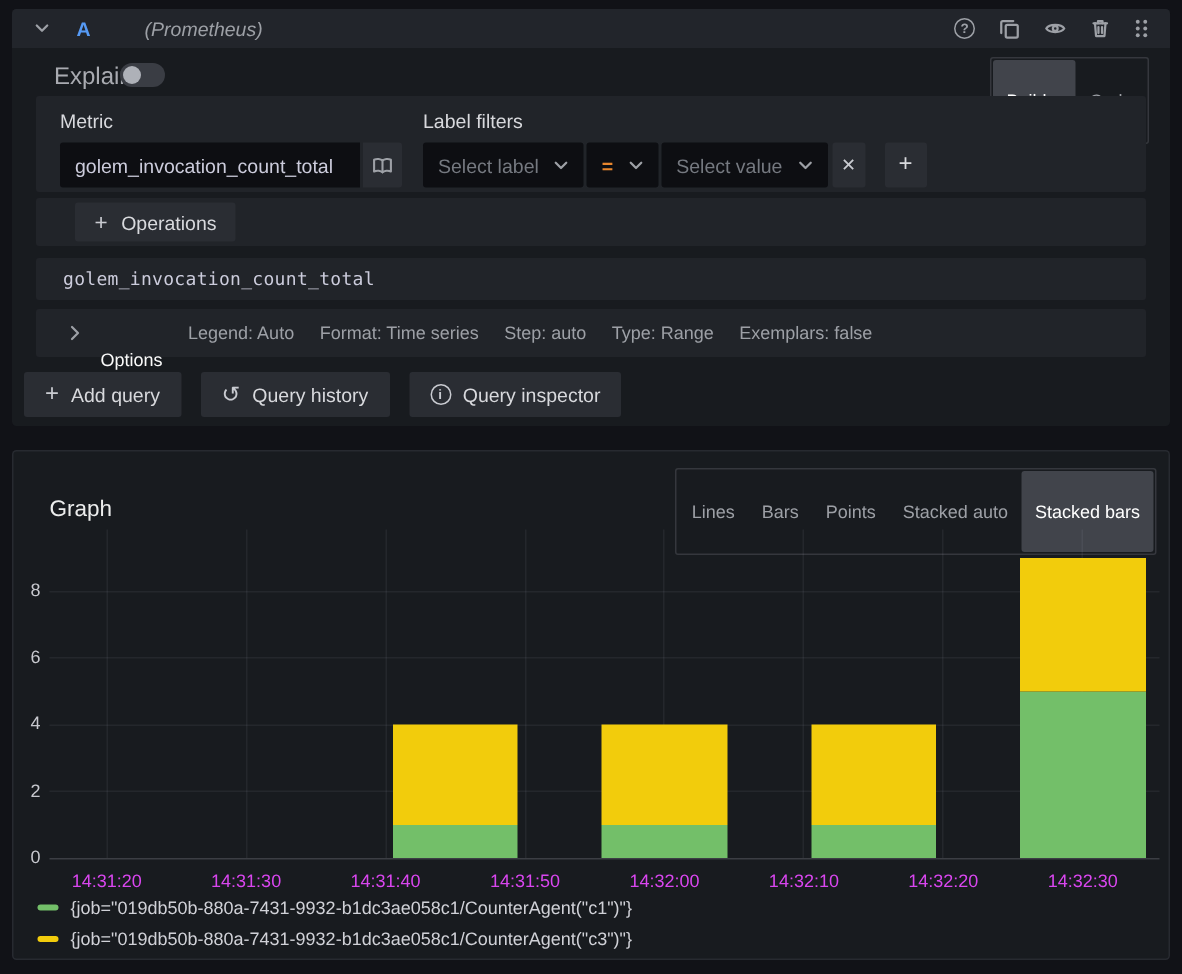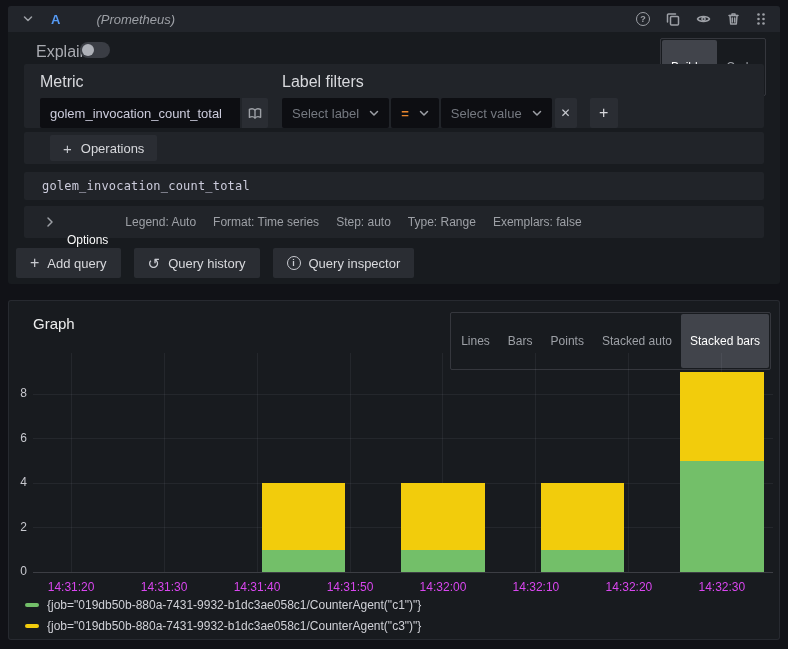--- a/index.html
+++ b/index.html
@@ -21,21 +21,21 @@
   .toggle { position:absolute; left:72px; top:2px; width:30px; height:16px; background:#3a3d44; border-radius:8px; cursor:pointer; }
   .toggle .knob { position:absolute; left:2px; top:2px; width:12px; height:12px; border-radius:50%; background:#aeb1b8; }
 
   .seg-group { display:inline-flex; align-items:center; border:1px solid rgba(204,204,220,0.16); border-radius:2px; padding:1px; background:transparent; }
   .seg { padding:20px 9px; font-size:12px; color:#9da0a6; border-radius:2px; cursor:pointer; white-space:nowrap; }
   .seg.active { background:#41444b; color:#ffffff; font-weight:500; }
   .builder-code { position:absolute; right:14px; top:-2px; }
 
   .subpanel { position:absolute; left:16px; width:740px; background:#212429; border-radius:2px; }
   .metric-panel { top:58px; height:64px; padding:9px 16px; display:flex; gap:14px; }
-  .field-label { font-size:16px; font-weight:500; color:#d8d9dd; display:block; margin-bottom:7px; }
+  .field-label { font-size:13px; font-weight:500; color:#d8d9dd; display:block; margin-bottom:7px; }
   .input-row { display:flex; align-items:center; }
   .select { height:30px; background:#0d0e12; border-radius:2px; display:flex; align-items:center; padding:0 10px; font-size:13px; color:#ccccdc; gap:10px; cursor:pointer; }
   .select .ph { color:#757980; }
   .metric-select { width:200px; justify-content:space-between; border-radius:2px 0 0 2px; }
   .icon-btn { border:none; background:#2a2d33; color:#c9cbd1; display:flex; align-items:center; justify-content:center; cursor:pointer; }
   .book-btn { width:26px; height:30px; border-radius:0 2px 2px 0; margin-left:2px; }
   .op-select { margin-left:2px; }
   .op-select .eq { font-weight:700; font-size:13px; }
   .value-select { margin-left:2px; }
   .x-btn { width:22px; height:30px; border-radius:2px; margin-left:3px; font-size:12px; }
@@ -52,21 +52,21 @@
   .opt-title { color:#fafafa; font-weight:500; margin-left:-4px;margin-top:36px; }
   .opt-item { color:#9da0a6; }
 
   .card-buttons { position:absolute; left:8px; top:242px; display:flex; gap:13px; }
   .toolbar-btn { height:30px; padding:0 14px; background:#2a2d33; border:none; border-radius:2px; color:#d8d9dd; font-size:13px; display:inline-flex; align-items:center; gap:8px; cursor:pointer; }
   .toolbar-btn .plus { font-size:16px; color:#c9cbd1; font-weight:400; }
   .toolbar-btn .hist { font-size:15px; line-height:1; color:#c9cbd1; }
 
   
   .graph-panel { position:absolute; left:8px; top:300px; width:772px; height:340px; background:#181b1f; border:1px solid rgba(204,204,220,0.09); border-radius:3px; }
-  .panel-title { position:absolute; left:24px; top:14px; font-size:15px; font-weight:500; color:#eceded; }
+  .panel-title { position:absolute; left:24px; top:30px; font-size:15px; font-weight:500; color:#eceded; }
   .modes { position:absolute; right:8px; top:11px; }
 
   .plot-wrap { position:absolute; left:0; top:52px; width:764px; height:246px; }
   .plot { position:absolute; left:24px; top:0; width:740px; height:219px; }
   .gridline-h { position:absolute; left:0; width:100%; height:1px; background:rgba(204,204,220,0.07); }
   .gridline-h.zero { background:rgba(204,204,220,0.20); }
   .gridline-v { position:absolute; top:0; width:1px; height:100%; background:rgba(204,204,220,0.07); }
   .bar-seg { position:absolute; }
   .y-labels { position:absolute; left:0; top:0; width:18px; height:219px; }
   .y-labels span { position:absolute; right:0; font-size:12px; color:#c7c8ce; }

